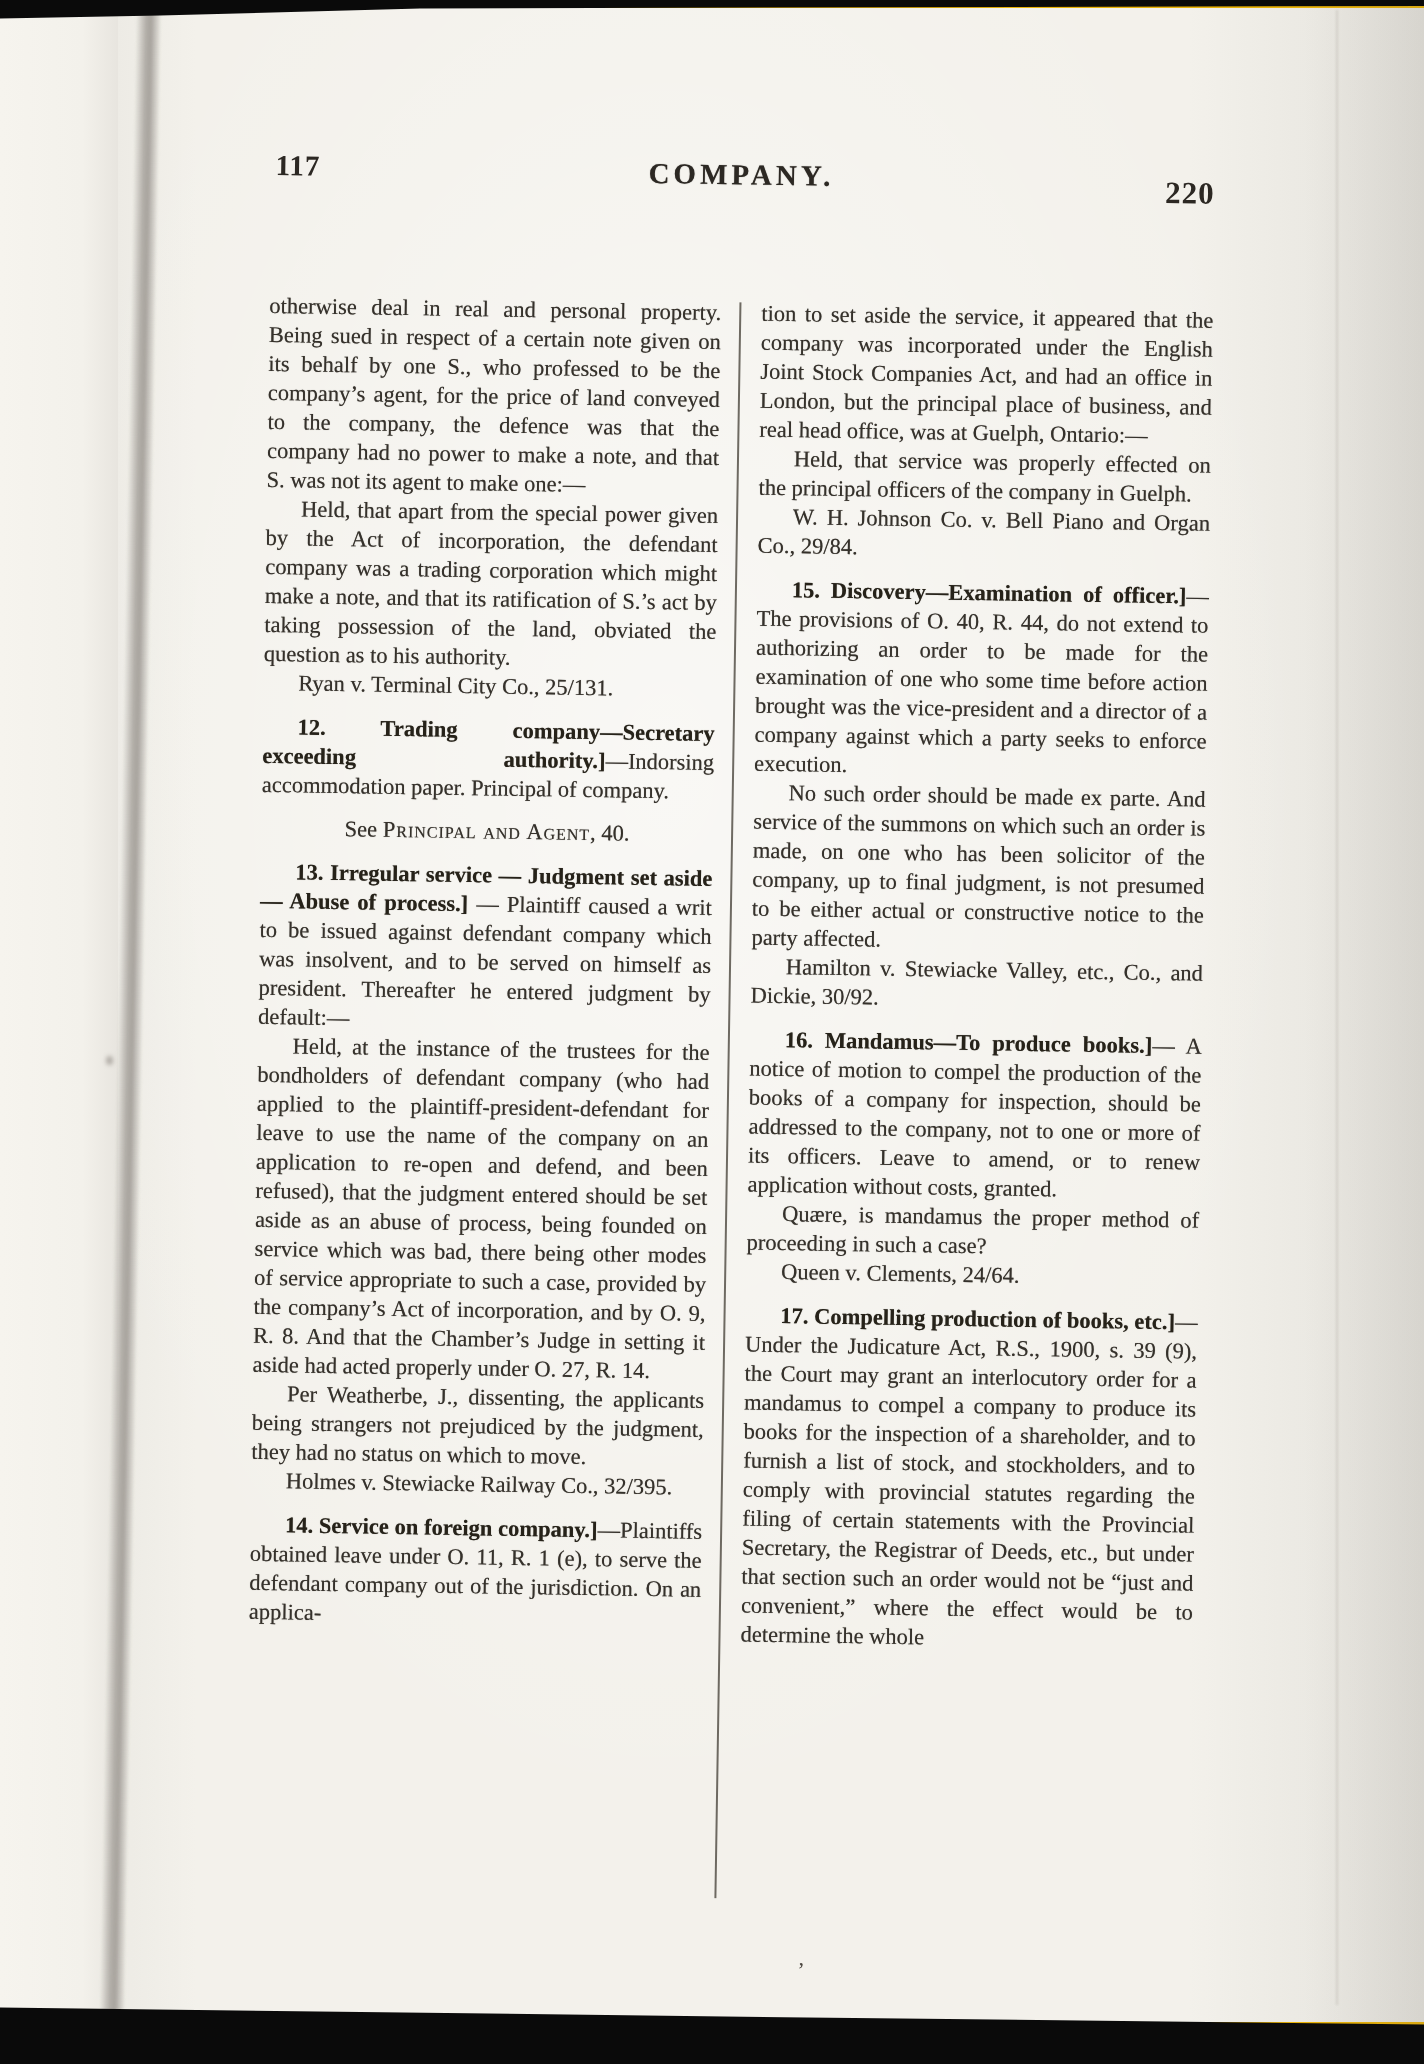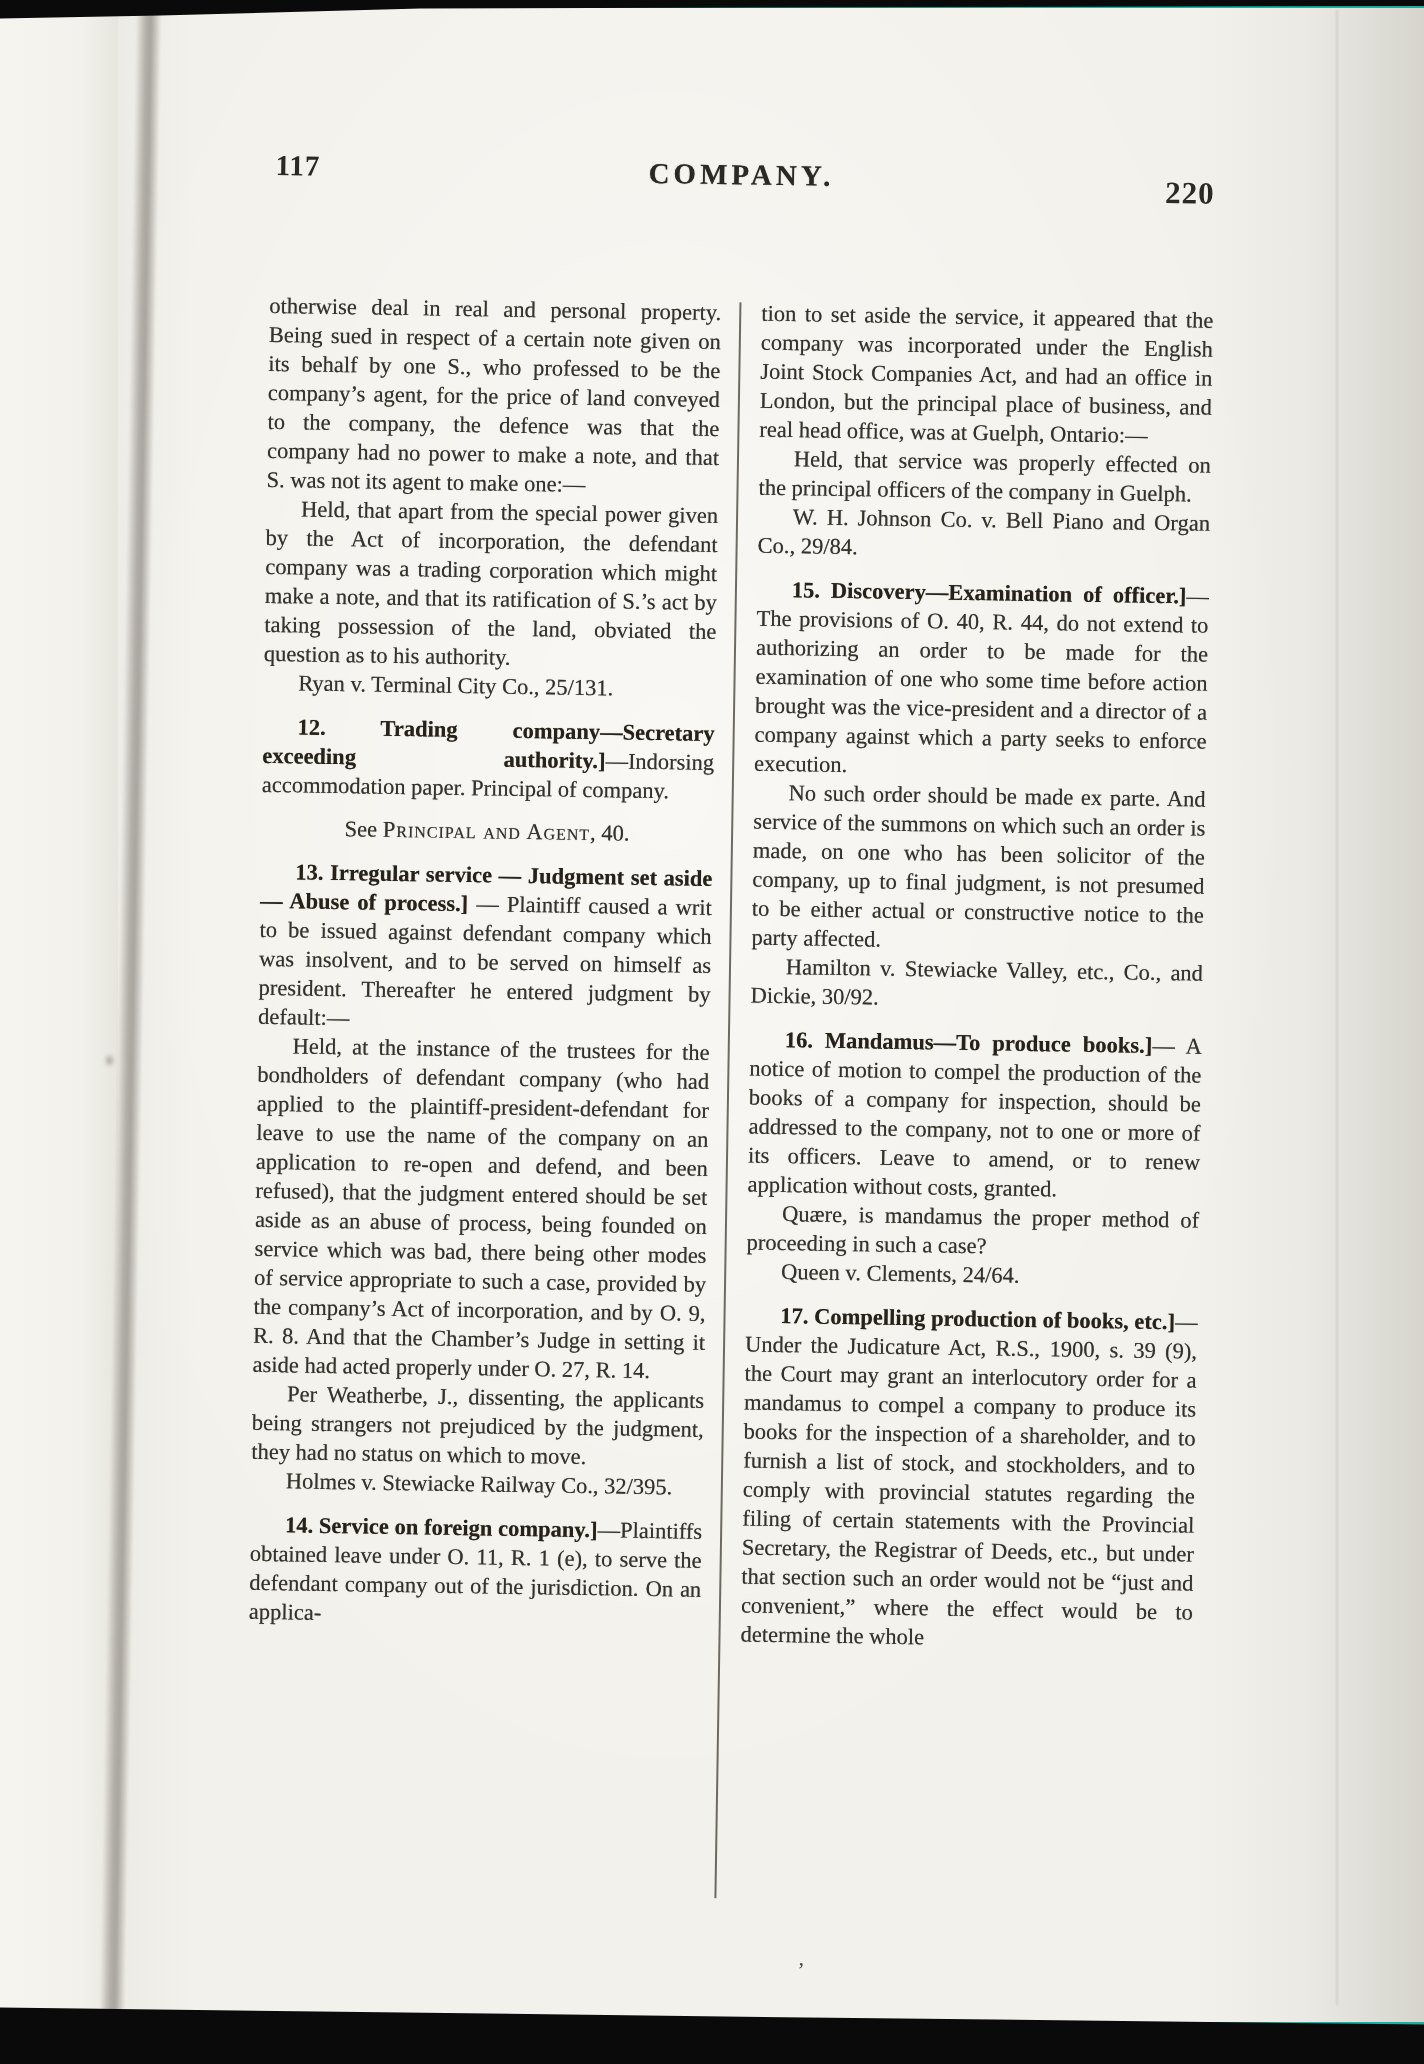--- a/index.html
+++ b/index.html
@@ -1,19 +1,19 @@
 <!DOCTYPE html>
 <html><head>
 <meta charset="utf-8">
 <style>
   html,body{margin:0;padding:0;background:#141414;}
   .scan{
     position:relative;
     width:1424px;height:2064px;
-    background:#14b8a6;
+    background:#eab308;
     overflow:hidden;
     font-family:"Liberation Serif", serif;
   }
   
   .leaf-edge{
     position:absolute;left:0;top:6px;width:150px;height:2012px;
     background:linear-gradient(90deg,#f6f4ee 0%,#f3f1eb 55%,#e3e0da 88%,#cfccc6 100%);
   }
   
   .page{

